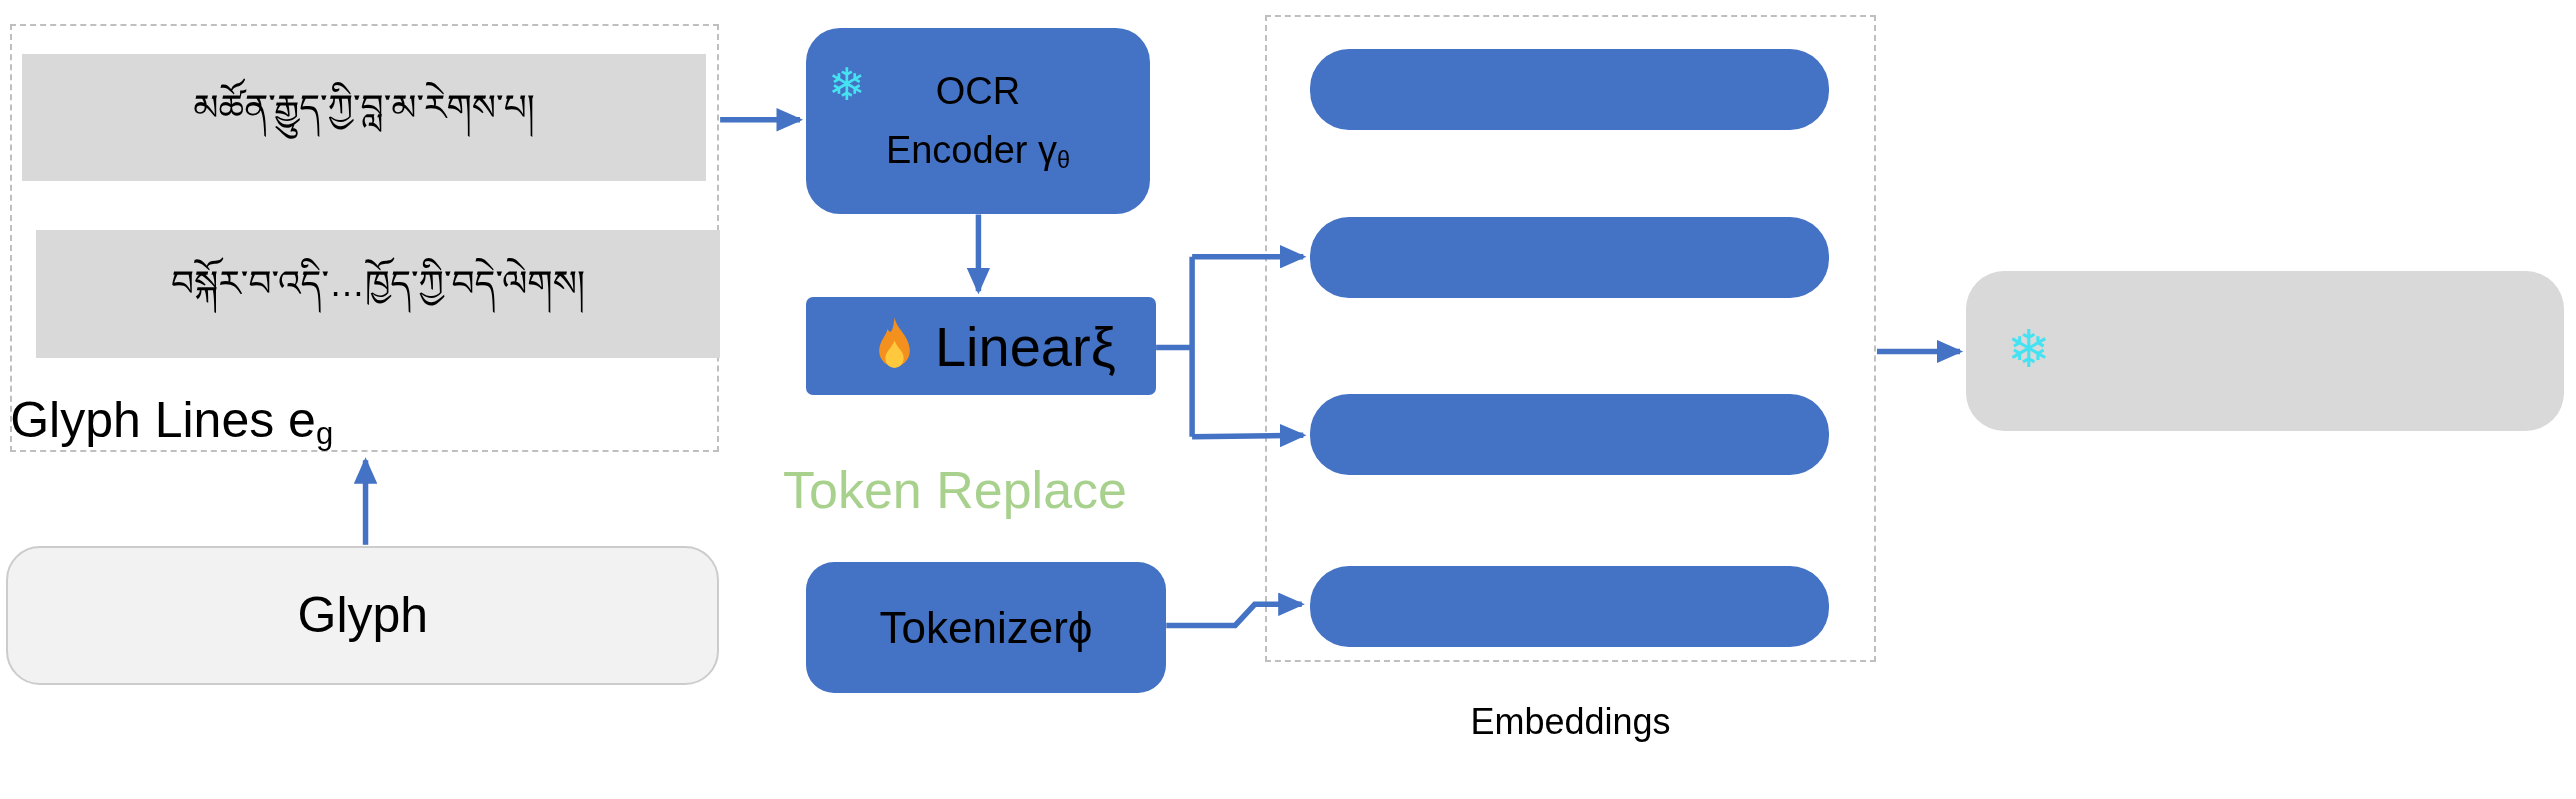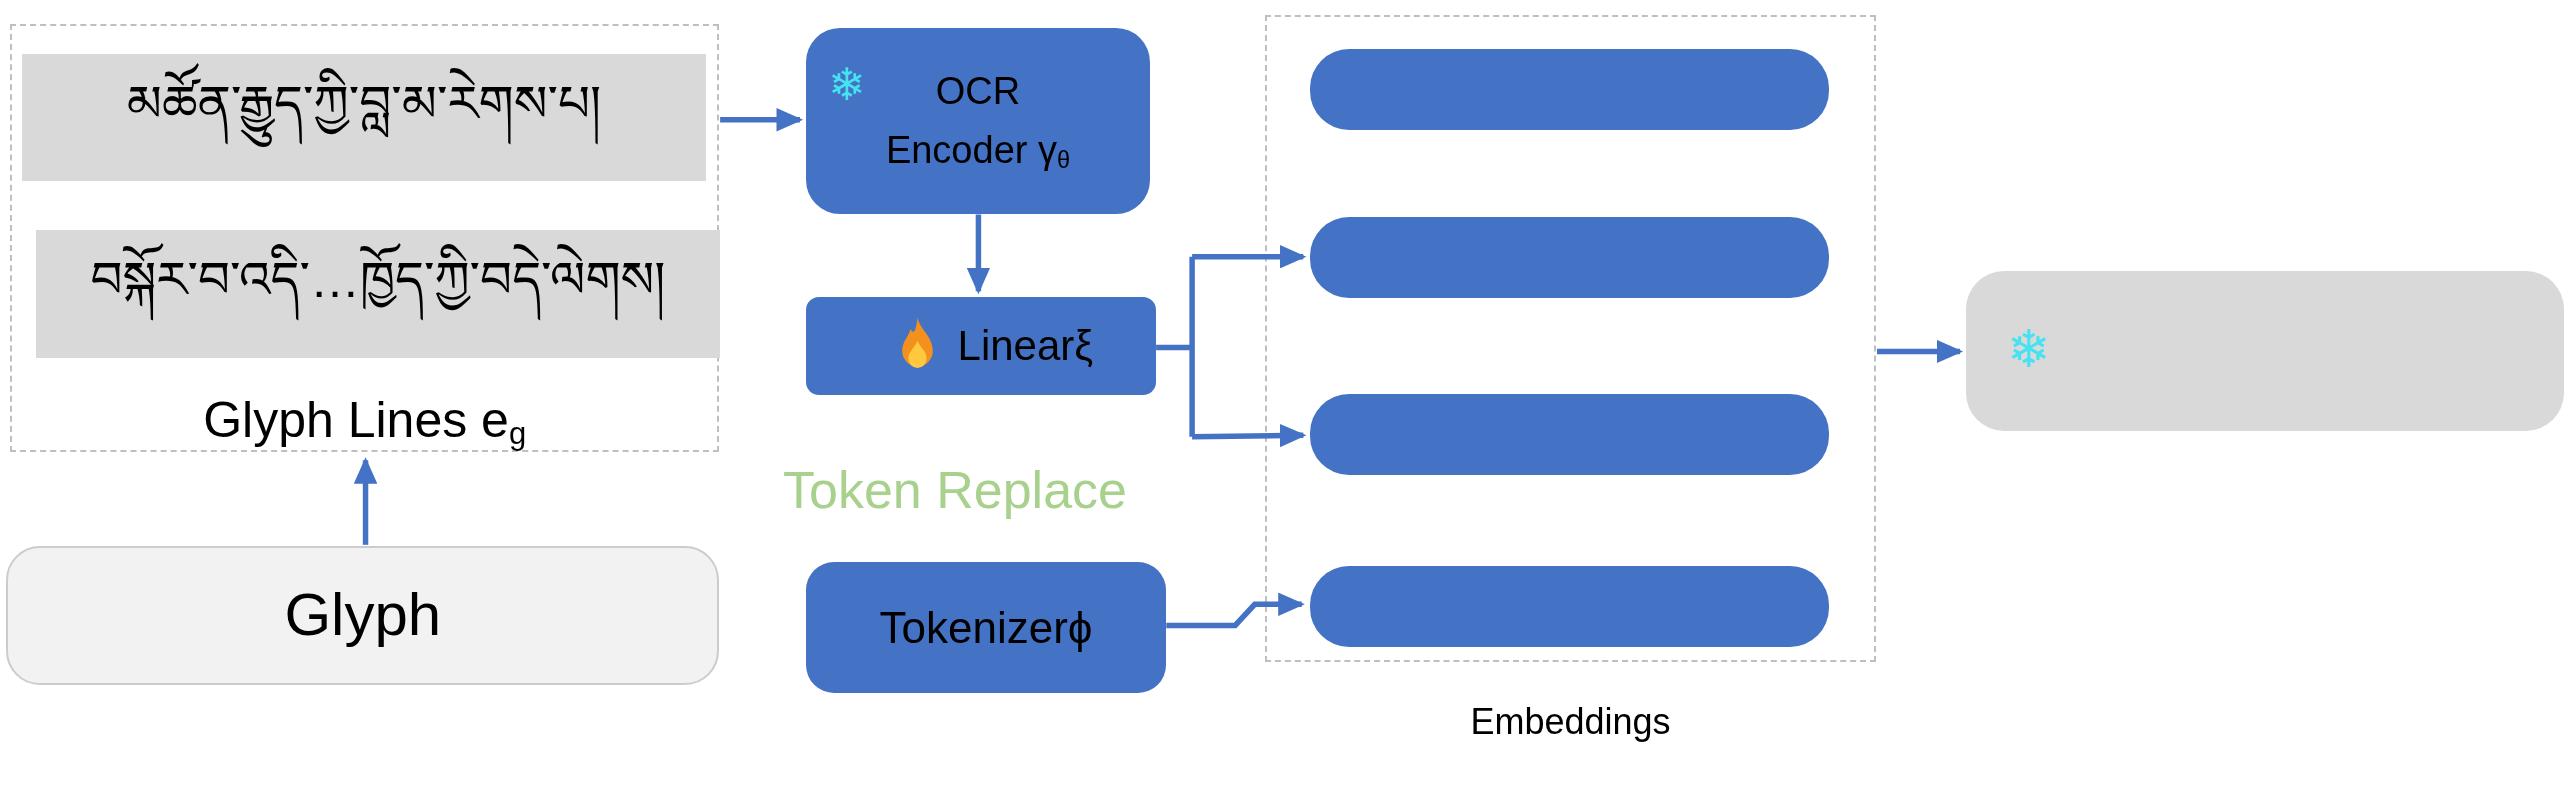--- a/index.html
+++ b/index.html
@@ -12,40 +12,40 @@
   }
   .abs{position:absolute;box-sizing:border-box;}
 
   
   .dashed-panel{border:2.3px dashed #bfbfbf;background:#ffffff;}
 
   
   .glyph-row{
     background:#d9d9d9;
     display:flex;align-items:center;justify-content:center;
-    font-size:50px;color:#000;
+    font-size:36px;color:#000;
     white-space:nowrap;
   }
   .panel-caption{
-    text-align:center;font-size:50px;color:#000;
+    font-size:50px;color:#000;
   }
   .sub{font-size:0.62em;vertical-align:-0.22em;}
 
   .render-box{
     background:#f2f2f2;border:2.3px solid #cccccc;border-radius:34px;
     display:flex;flex-direction:column;align-items:center;justify-content:center;
-    font-size:60px;color:#000;line-height:1.18;
+    font-size:50px;color:#000;line-height:1.18;
   }
 
   .blue-box{
     background:#4472c4;border-radius:31px;color:#000;
     display:flex;align-items:center;justify-content:center;
   }
   .ocr-box{flex-direction:column;line-height:1.55;font-size:38px;border-radius:34px;}
-  .linear-box{font-size:42px;border-radius:13px;gap:15.7px;padding-left:24px;}
+  .linear-box{font-size:56px;border-radius:7px;gap:15.7px;padding-left:24px;}
   .tokenizer-box{font-size:44px;border-radius:28px;justify-content:center;}
 
   .snowflake{color:#45e2f1;line-height:1;}
   .green-label{color:#a9d18e;font-size:52px;text-align:left;white-space:nowrap;}
 
   .pill{
     position:absolute;left:1310px;width:519px;height:81px;
     background:#4472c4;border-radius:39px;
   }
 

